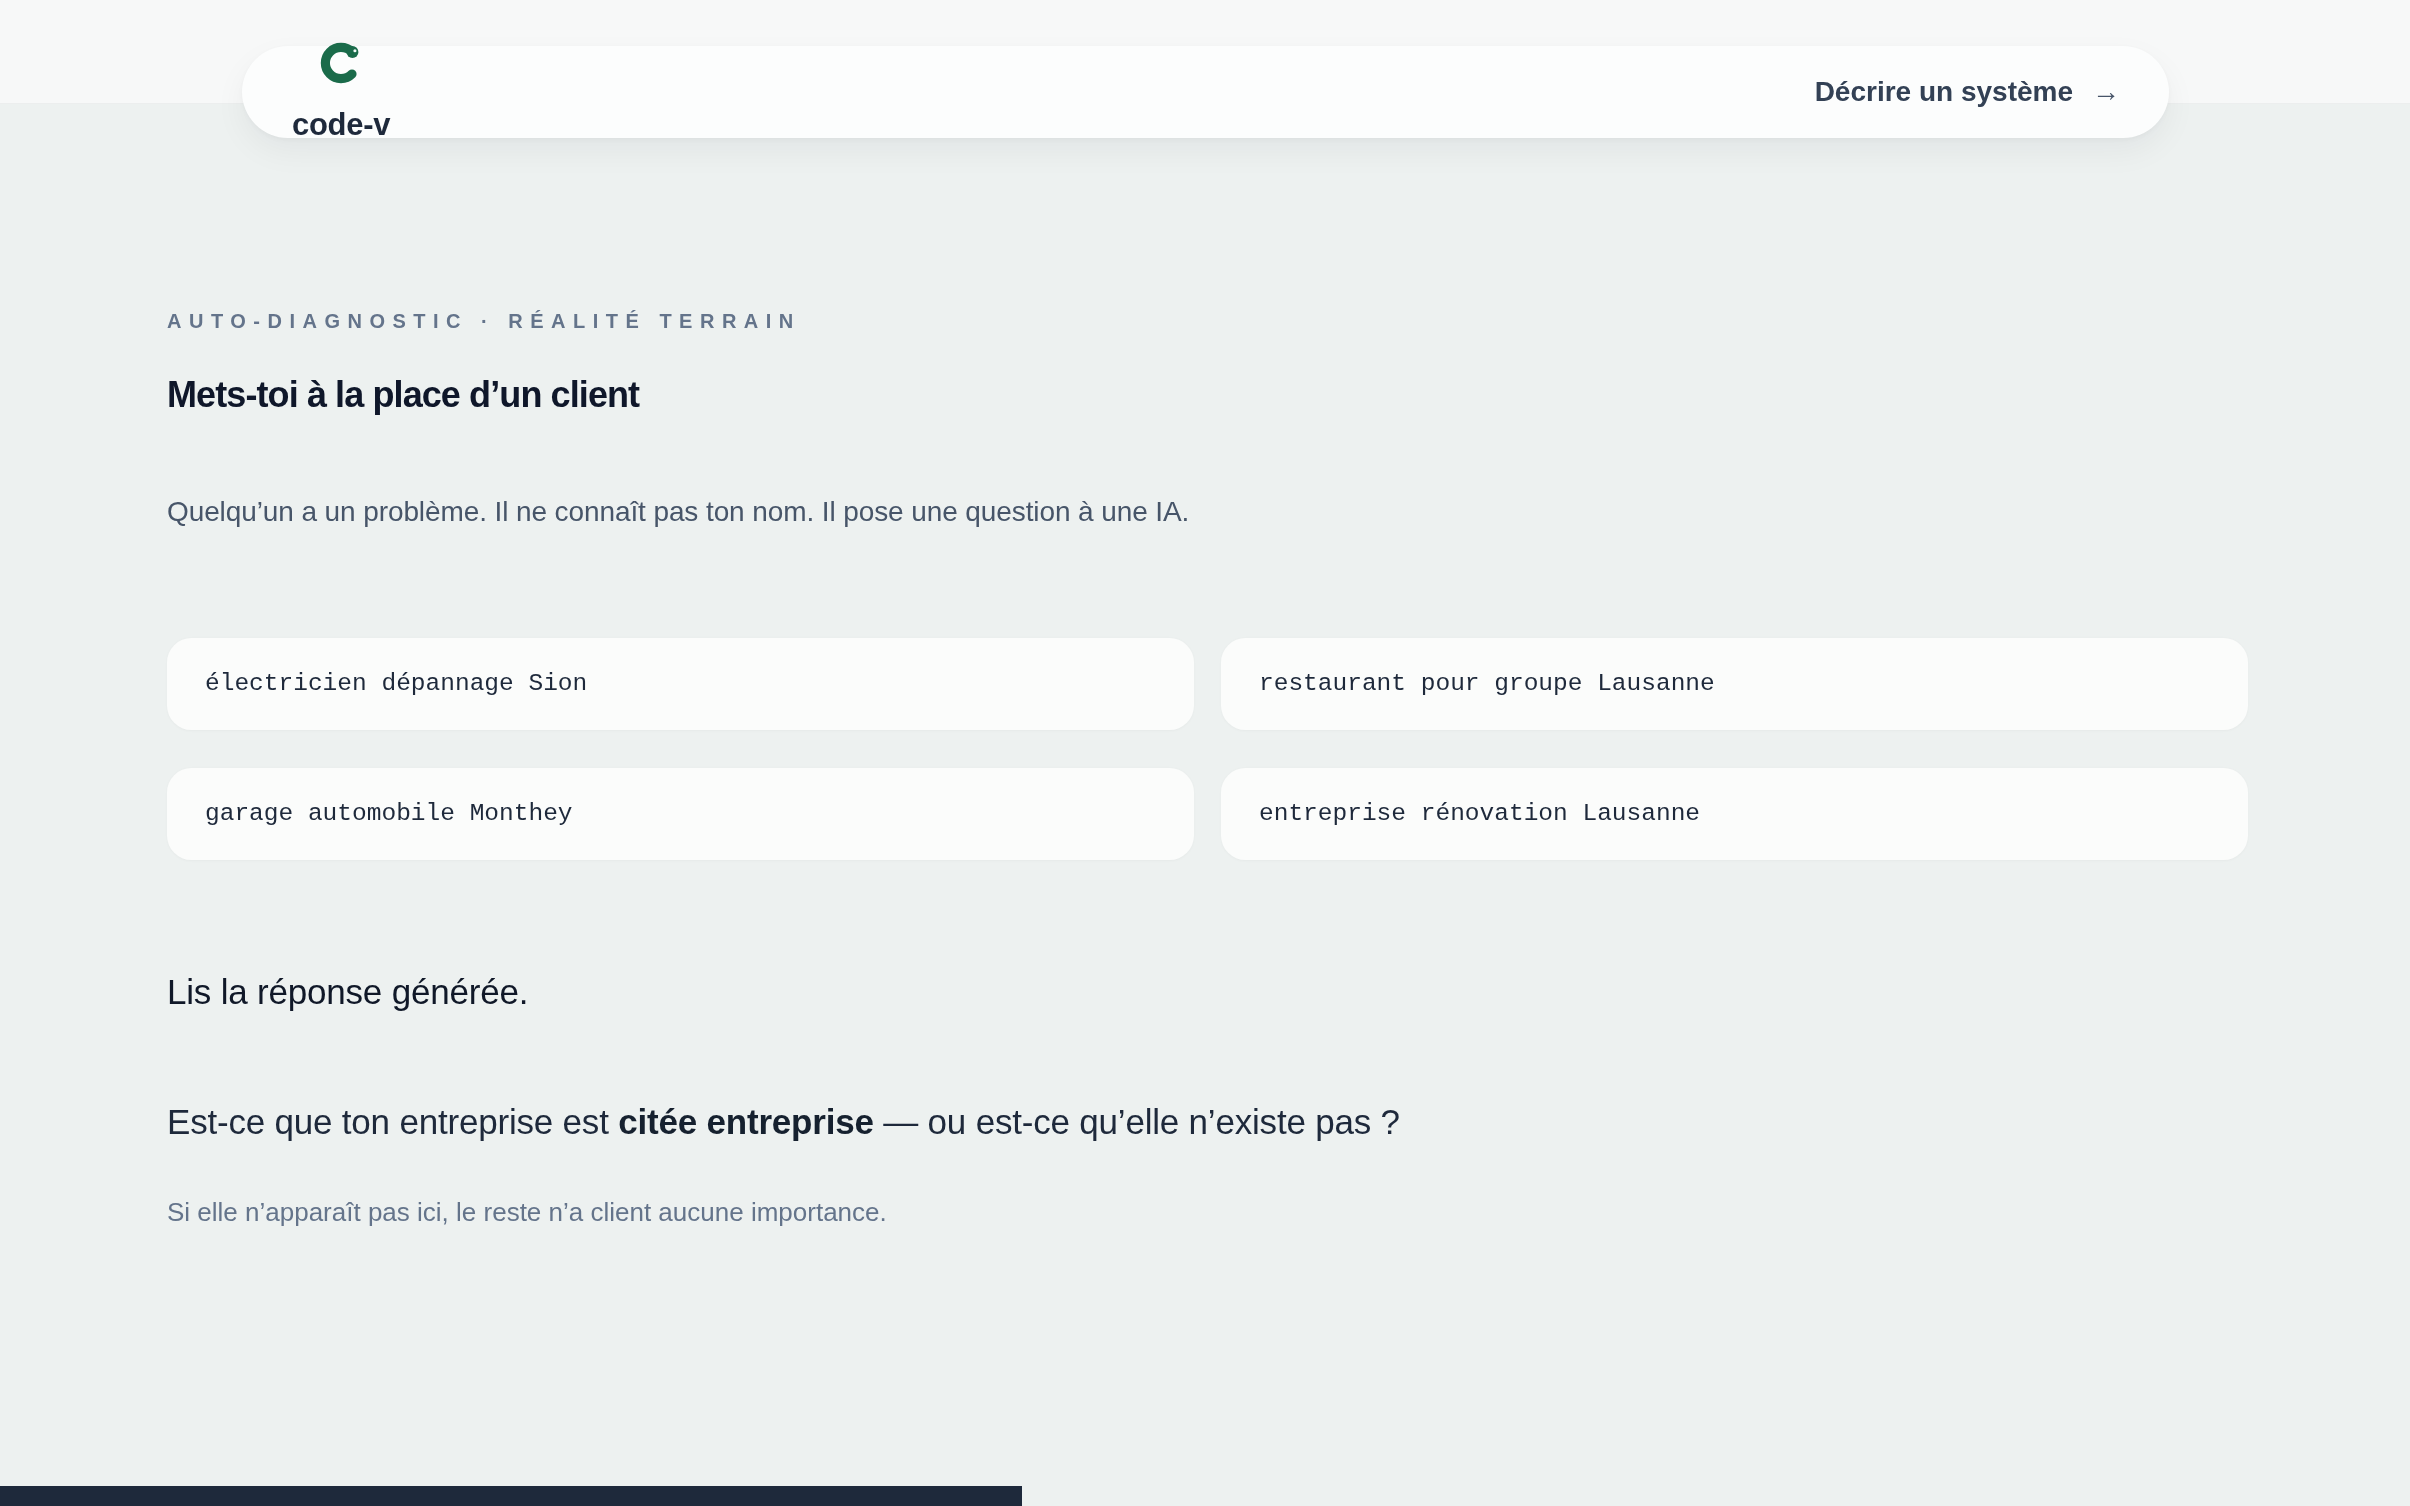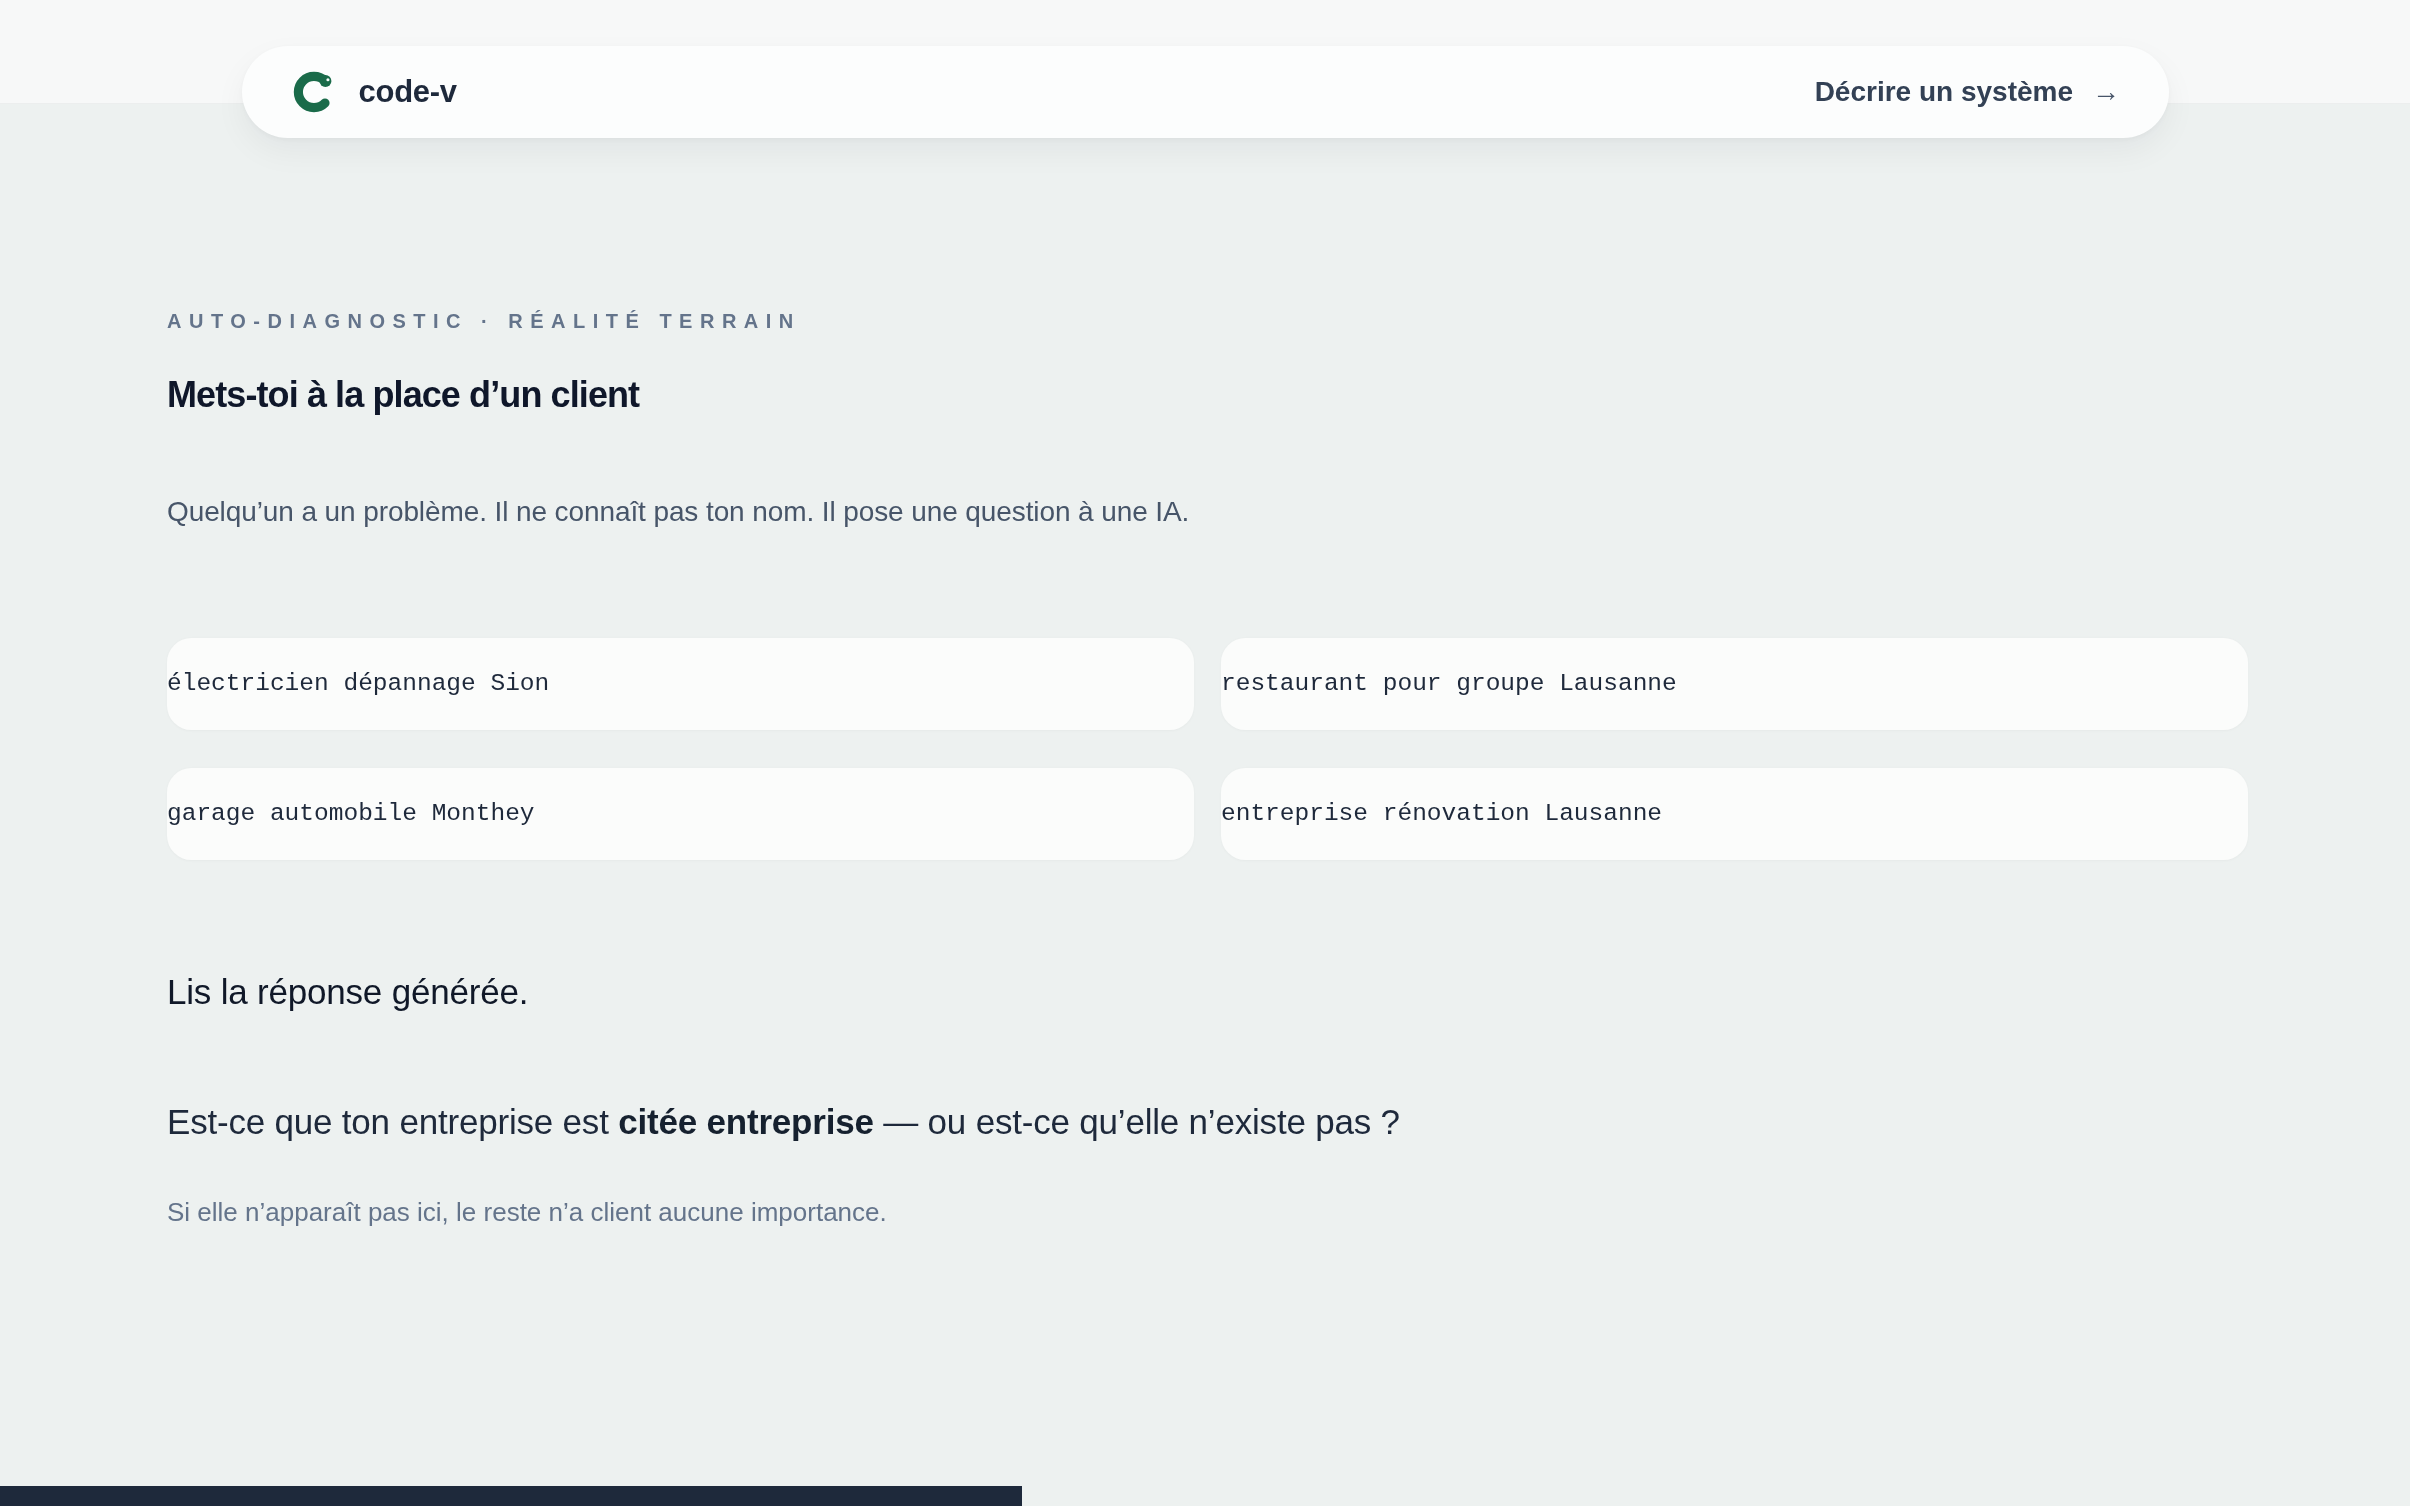--- a/index.html
+++ b/index.html
@@ -19,21 +19,21 @@
     position: relative;
     margin: 46px auto 0;
     width: 1927px; height: 92px;
     background: #fcfdfd;
     border-radius: 46px;
     box-shadow: 0 13px 32px rgba(15, 23, 42, 0.05), 0 1.9px 5.6px rgba(15,23,42,0.03);
     display: flex; align-items: center; justify-content: space-between;
     padding: 0 49px 0 50px;
     z-index: 2;
   }
-  .brand { display: flex; align-items: center; gap: 22.6px; cursor: pointer; }
+  .brand { display: flex; align-items: center; gap: 22.6px; cursor: pointer; flex-direction: column; }
   .logo { width: 44px; height: 44px; display: inline-flex; }
   .brand-name {
     font-size: 31px; font-weight: 700; color: #1e293b; letter-spacing: -0.3px;
   }
   .nav-cta {
     display: flex; align-items: baseline; gap: 19px;
     font-size: 28px; font-weight: 600; color: #334155;
     text-decoration: none; cursor: pointer; text-align: right;
   }
   .nav-cta .arrow { font-weight: 400; color: #475569; font-size: 28px; }
@@ -65,20 +65,21 @@
     display: grid;
     grid-template-columns: 1fr 1fr;
     column-gap: 27px;
     row-gap: 38px;
   }
   .query-card {
     height: 92px;
     background: #fbfcfb;
     border-radius: 24.5px;
     display: flex; align-items: center;
+    padding-left: 38px;
     box-shadow: 0 0.9px 2.8px rgba(15,23,42,0.03);
   }
   .query-card span {
     font-family: "Liberation Mono", "DejaVu Sans Mono", monospace;
     font-size: 24.5px; color: #1e293b; letter-spacing: 0;
   }
 
   .step {
     margin-top: 112px;
     font-size: 35px; color: #101828; letter-spacing: -0.2px;

